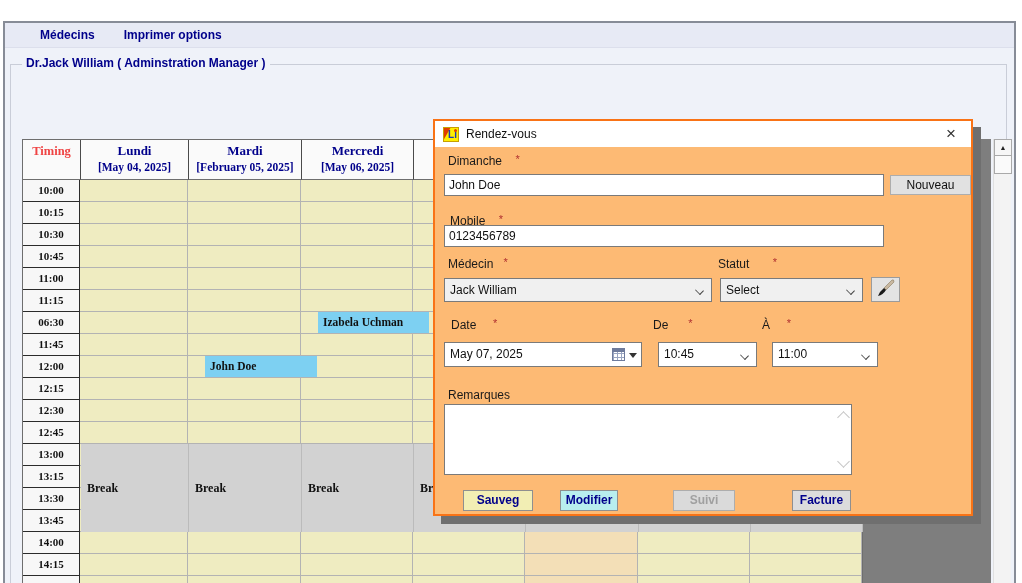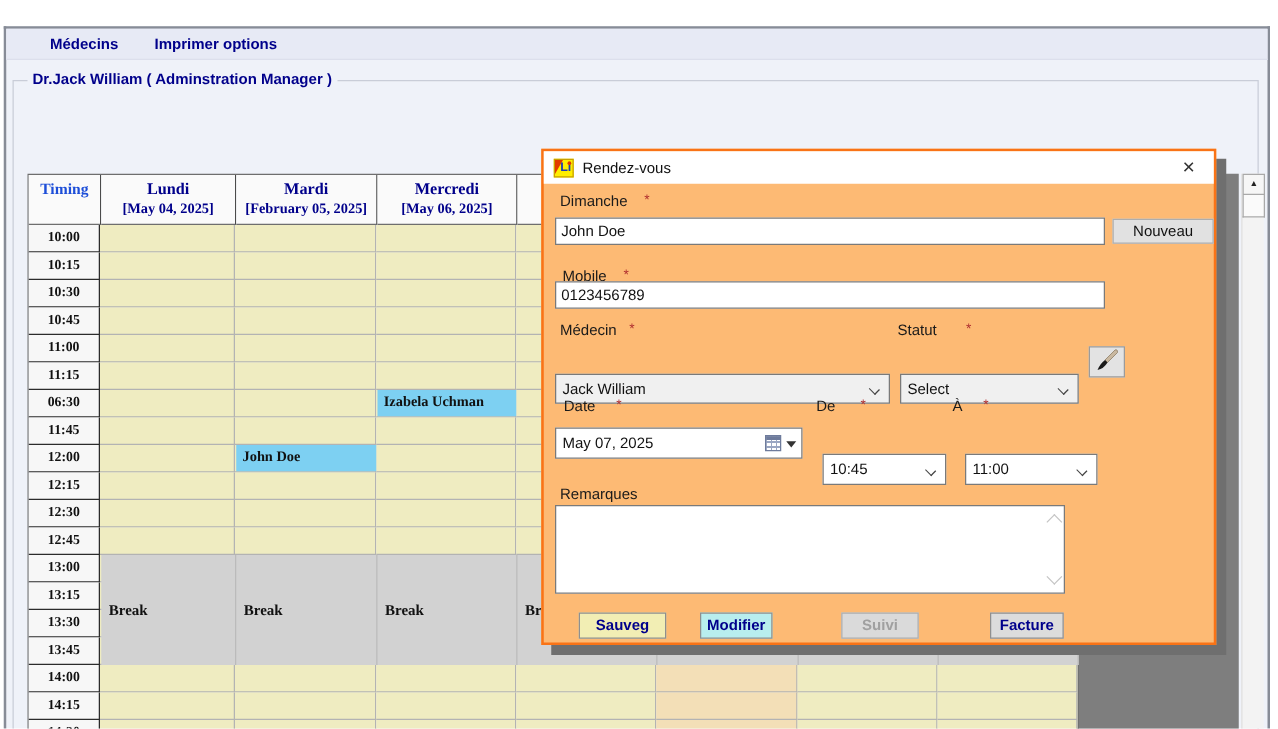--- a/index.html
+++ b/index.html
@@ -27,28 +27,28 @@
   .filler { position:absolute; left:840px; top:0; width:129px; height:488px; }
   .grid { position:absolute; left:0; top:0; width:841px; height:488px;
           border:1px solid #6E6E6E; font-family:"Liberation Serif", serif; }
   .grow { display:flex; }
   .gcell { flex:0 0 auto; border-right:1px solid #B3B3B3; border-bottom:1px solid #B3B3B3; }
   .hrow { height:40px; }
   .hcell { height:40px; background:#FAFAFA; border-right:1px solid #4A4A4A;
            border-bottom:1px solid #6E6E6E; text-align:center; overflow:hidden; }
   .hday   { font-size:13px; font-weight:bold; color:#00008B; margin-top:3px; }
   .hdate  { font-size:11.5px; font-weight:bold; color:#00008B; margin-top:2px; }
-  .htiming{ font-size:12.5px; font-weight:bold; color:#1d4ed8; margin-top:4px; }
+  .htiming{ font-size:12.5px; font-weight:bold; color:#ef4444; margin-top:4px; }
   .trow { height:22px; }
   .tcell { height:22px; background:#F7F7F7; border-right:1px solid #2B2B2B;
            border-bottom:1px solid #2B2B2B; text-align:center;
            font-size:11px; font-weight:bold; color:#111; line-height:21px; }
   .dcell { height:22px; }
   .appt { position:absolute; z-index:3; font-size:11.5px; font-weight:bold; color:#111;
-          line-height:21px; padding-left:5px; overflow:hidden; font-family:"Liberation Serif", serif; }
+          line-height:21px; padding-left:5px; overflow:hidden; font-family:"Liberation Serif", serif;margin-left:16px; }
   .break-block { position:absolute; z-index:3; display:flex; }
   .break-cell { border-right:1px solid #BBB; display:flex; align-items:center;
           font-size:12px; font-weight:bold; color:#111; padding-left:6px;
           font-family:"Liberation Serif", serif; }
 
   
   .vscroll { position:absolute; left:971px; top:0; width:18px; height:488px;
              background:#F3F3F3; border-left:1px solid #E0E0E0; }
   .vs-btn { position:absolute; left:0; top:0; width:18px; height:17px; background:#F6F6F6;
             border:1px solid #A9A9A9; text-align:center; font-size:7px; line-height:15px; color:#222;}
@@ -71,21 +71,21 @@
   .dlg-title { margin-left:7px; font-size:12px; color:#111; }
   .dlg-close { position:absolute; right:8px; top:2px; width:24px; height:22px; text-align:center;
                font-size:17px; line-height:22px; color:#333; cursor:default; }
   .lbl { position:absolute; font-size:12px; color:#1a1a1a; }
   .req { color:#B03030; font-size:11px; margin-left:0px; position:relative; top:-2px; }
   .tbox { position:absolute; background:#FFF; border:1px solid #7A7A7A; font-size:12px;
           padding:2px 4px; font-family:"Liberation Sans", sans-serif; color:#111; }
   .btn  { position:absolute; background:#E1E1E1; border:1px solid #ADADAD; font-size:12px;
           text-align:center; color:#111; }
   .combo { position:absolute; border:1px solid #7A7A7A; background:#F0F0F0;
-           font-size:12px; line-height:22px; padding-left:5px; color:#111;margin-top:21px; }
+           font-size:12px; line-height:22px; padding-left:5px; color:#111; }
   .combo.white { background:#FFF; }
   .chev { position:absolute; right:8px; top:8px; width:7px; height:7px;
           border-right:1.6px solid #444; border-bottom:1.6px solid #444;
           transform:rotate(45deg) scaleY(0.8); }
   .datefield { position:absolute; background:#FFF; border:1px solid #7A7A7A;
                font-size:12px; line-height:22px; padding-left:5px; color:#111; }
   .cal-ico { position:absolute; right:16px; top:5px; width:13px; height:13px;
              border:1px solid #6E7B9C; background:
              linear-gradient(#6E7B9C 0 3px, transparent 3px),
              repeating-linear-gradient(90deg, #9AA6C2 0 1px, transparent 1px 4px),

